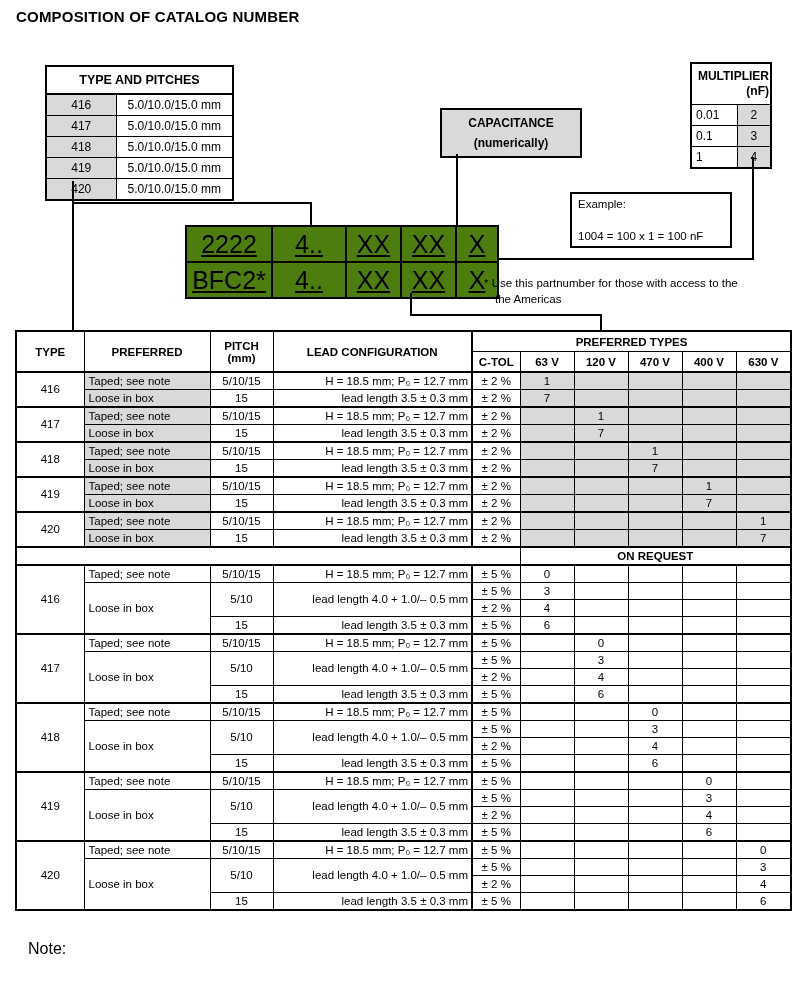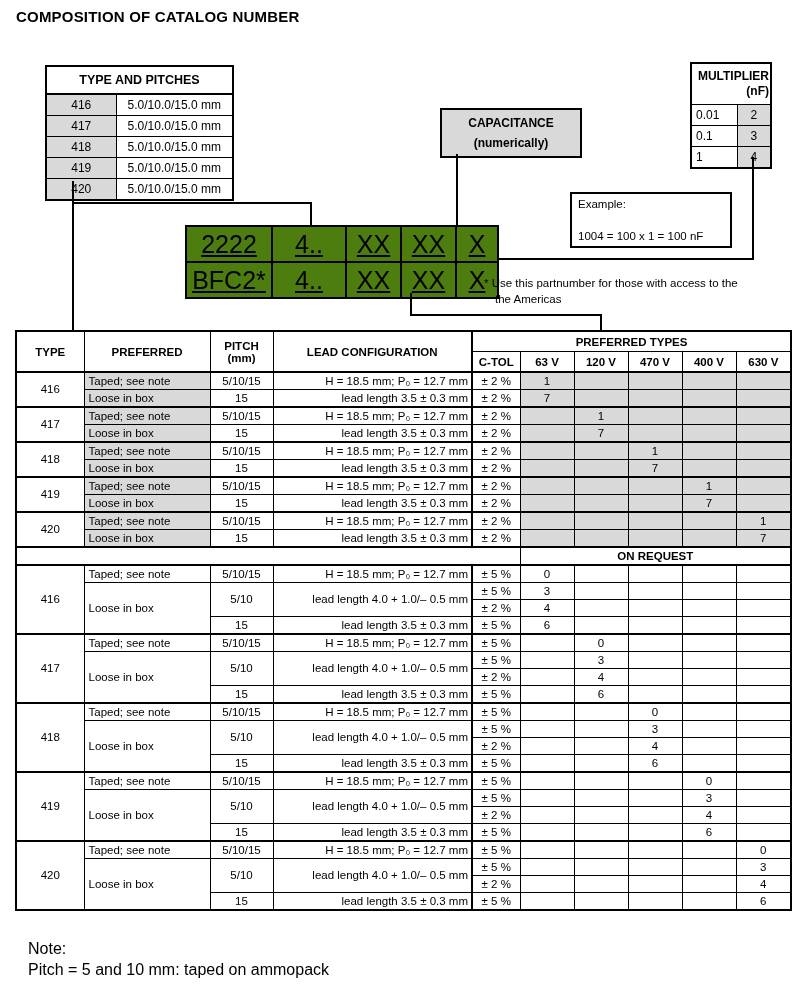--- a/index.html
+++ b/index.html
@@ -521,14 +521,13 @@
         <td class="c"></td>
         <td class="c"></td>
         <td class="c"></td>
         <td class="c">6</td>
       </tr>
     </tbody>
 </table>
 
 <div class="abs note">
   <div>Note:</div>
-  <div>Pitch = 5 and 10 mm: taped on ammopack</div>
 </div>
 
 </body></html>

